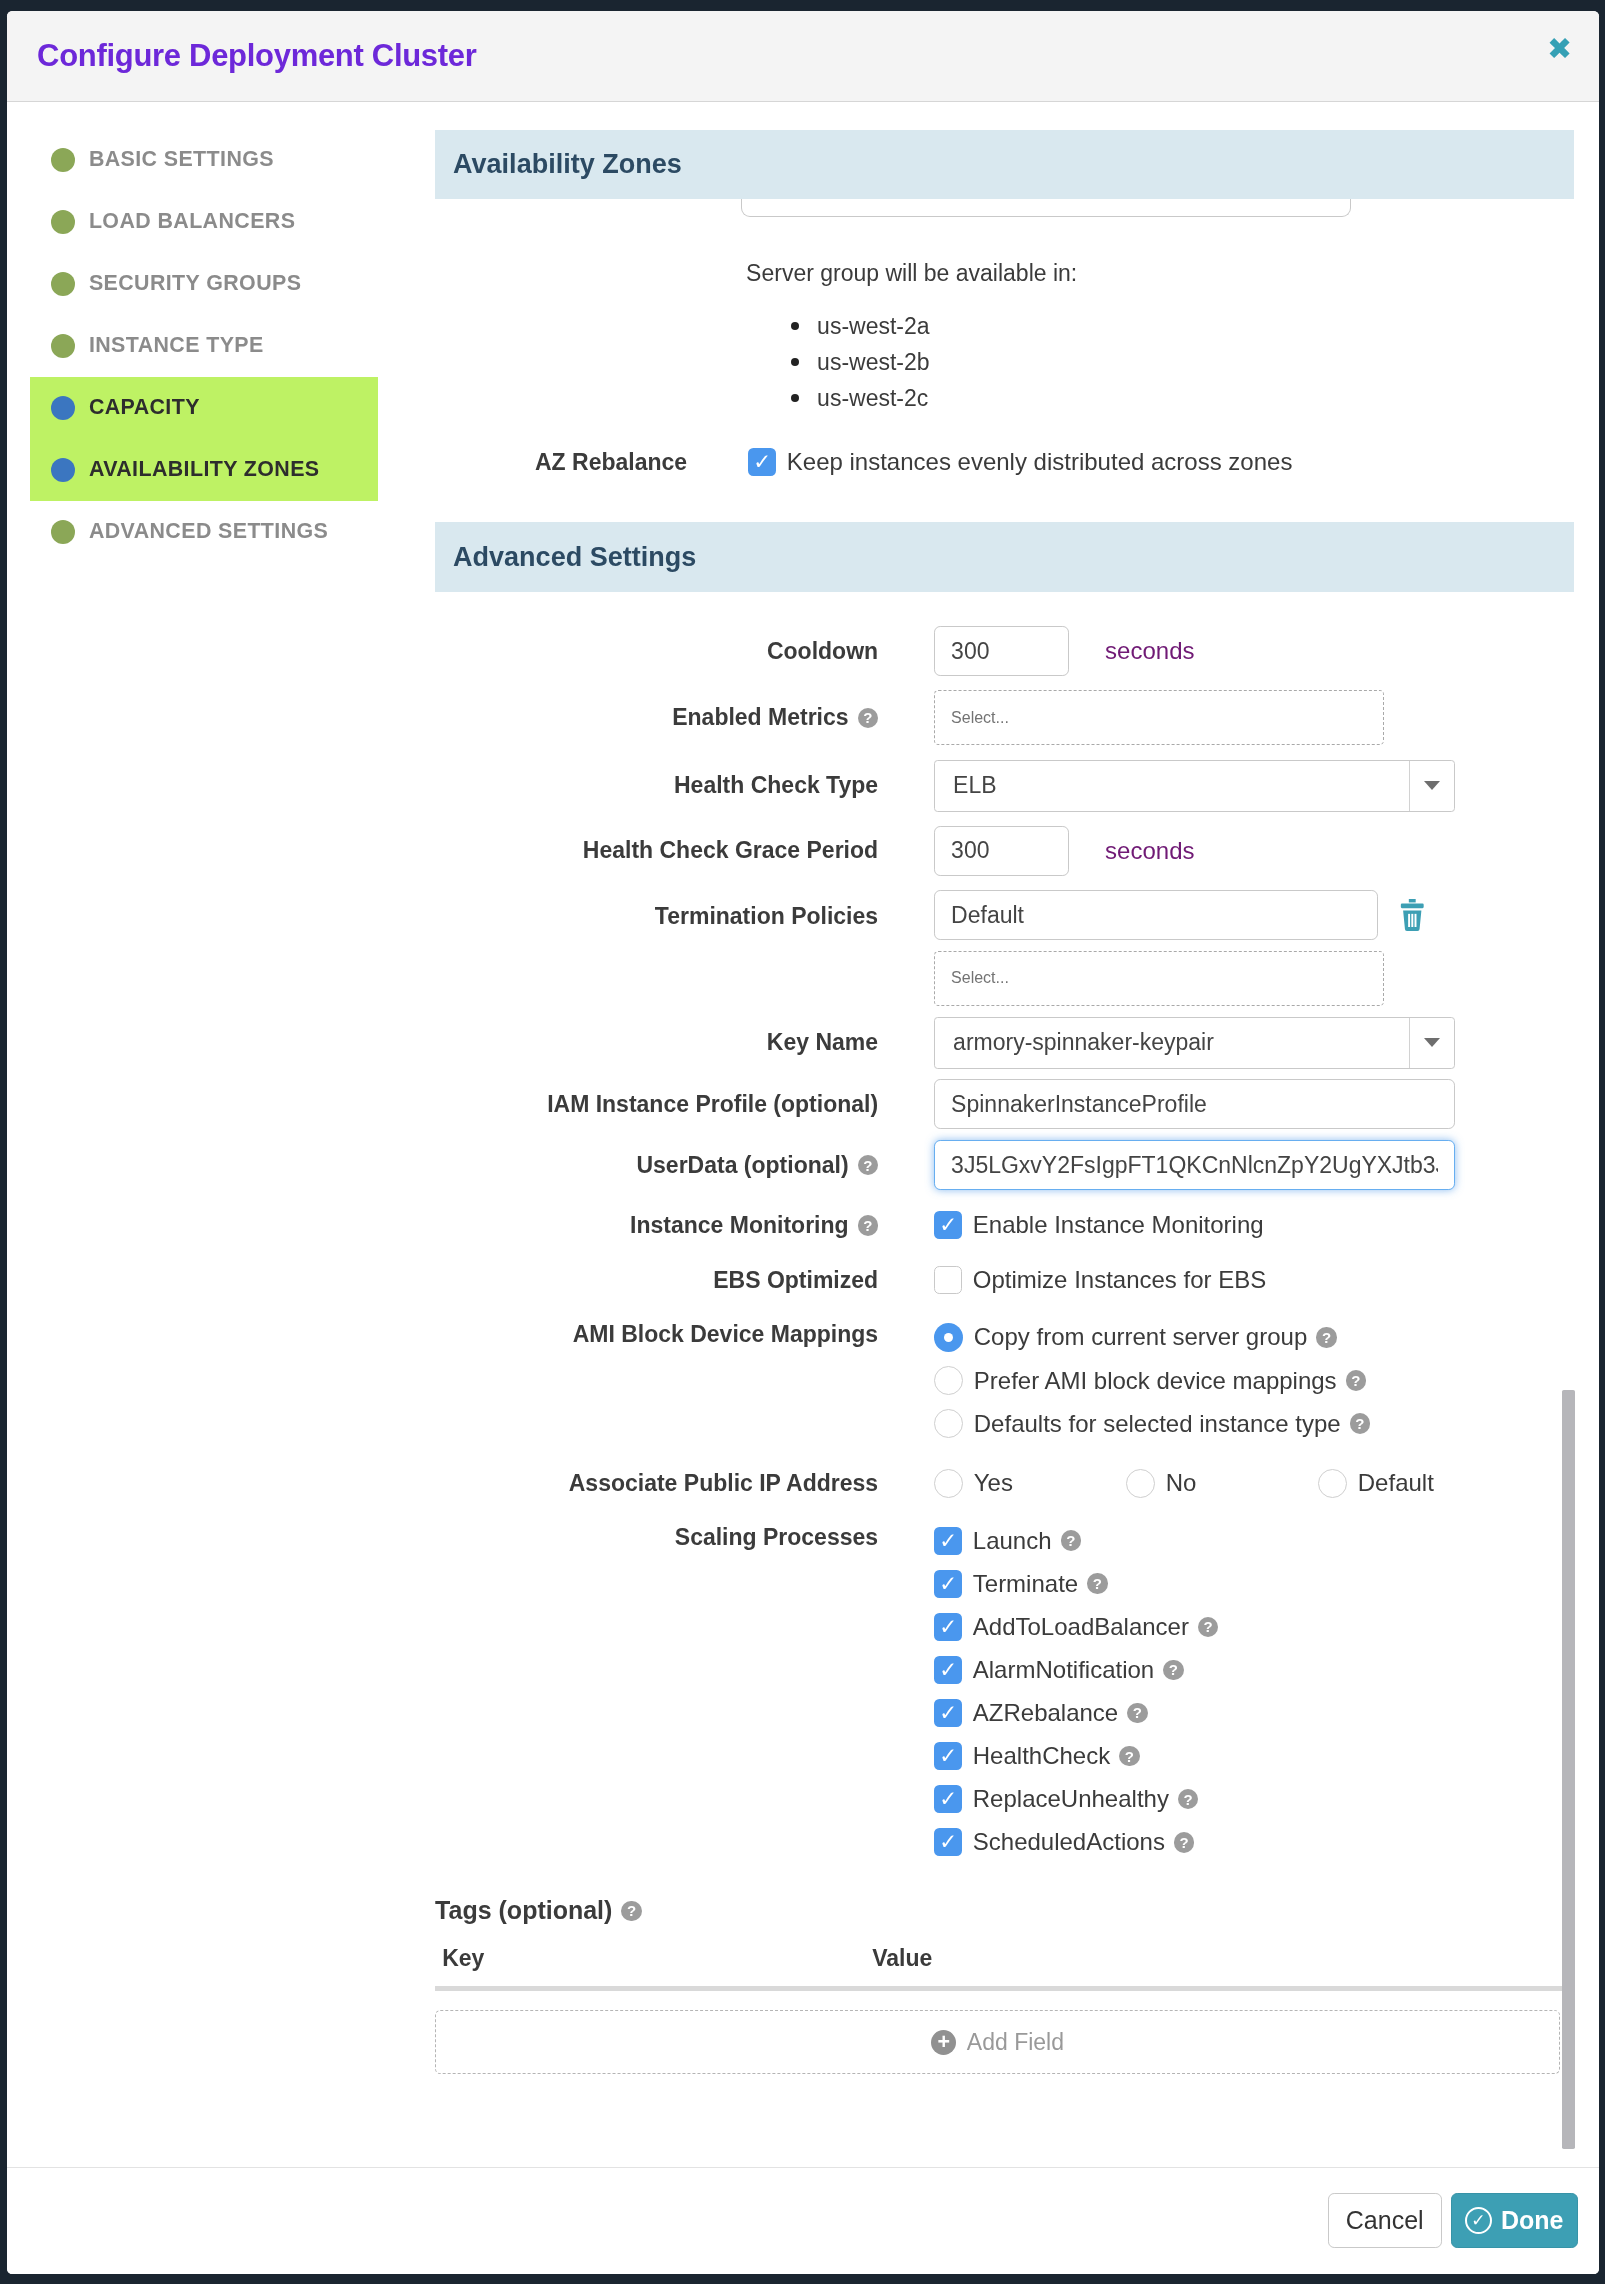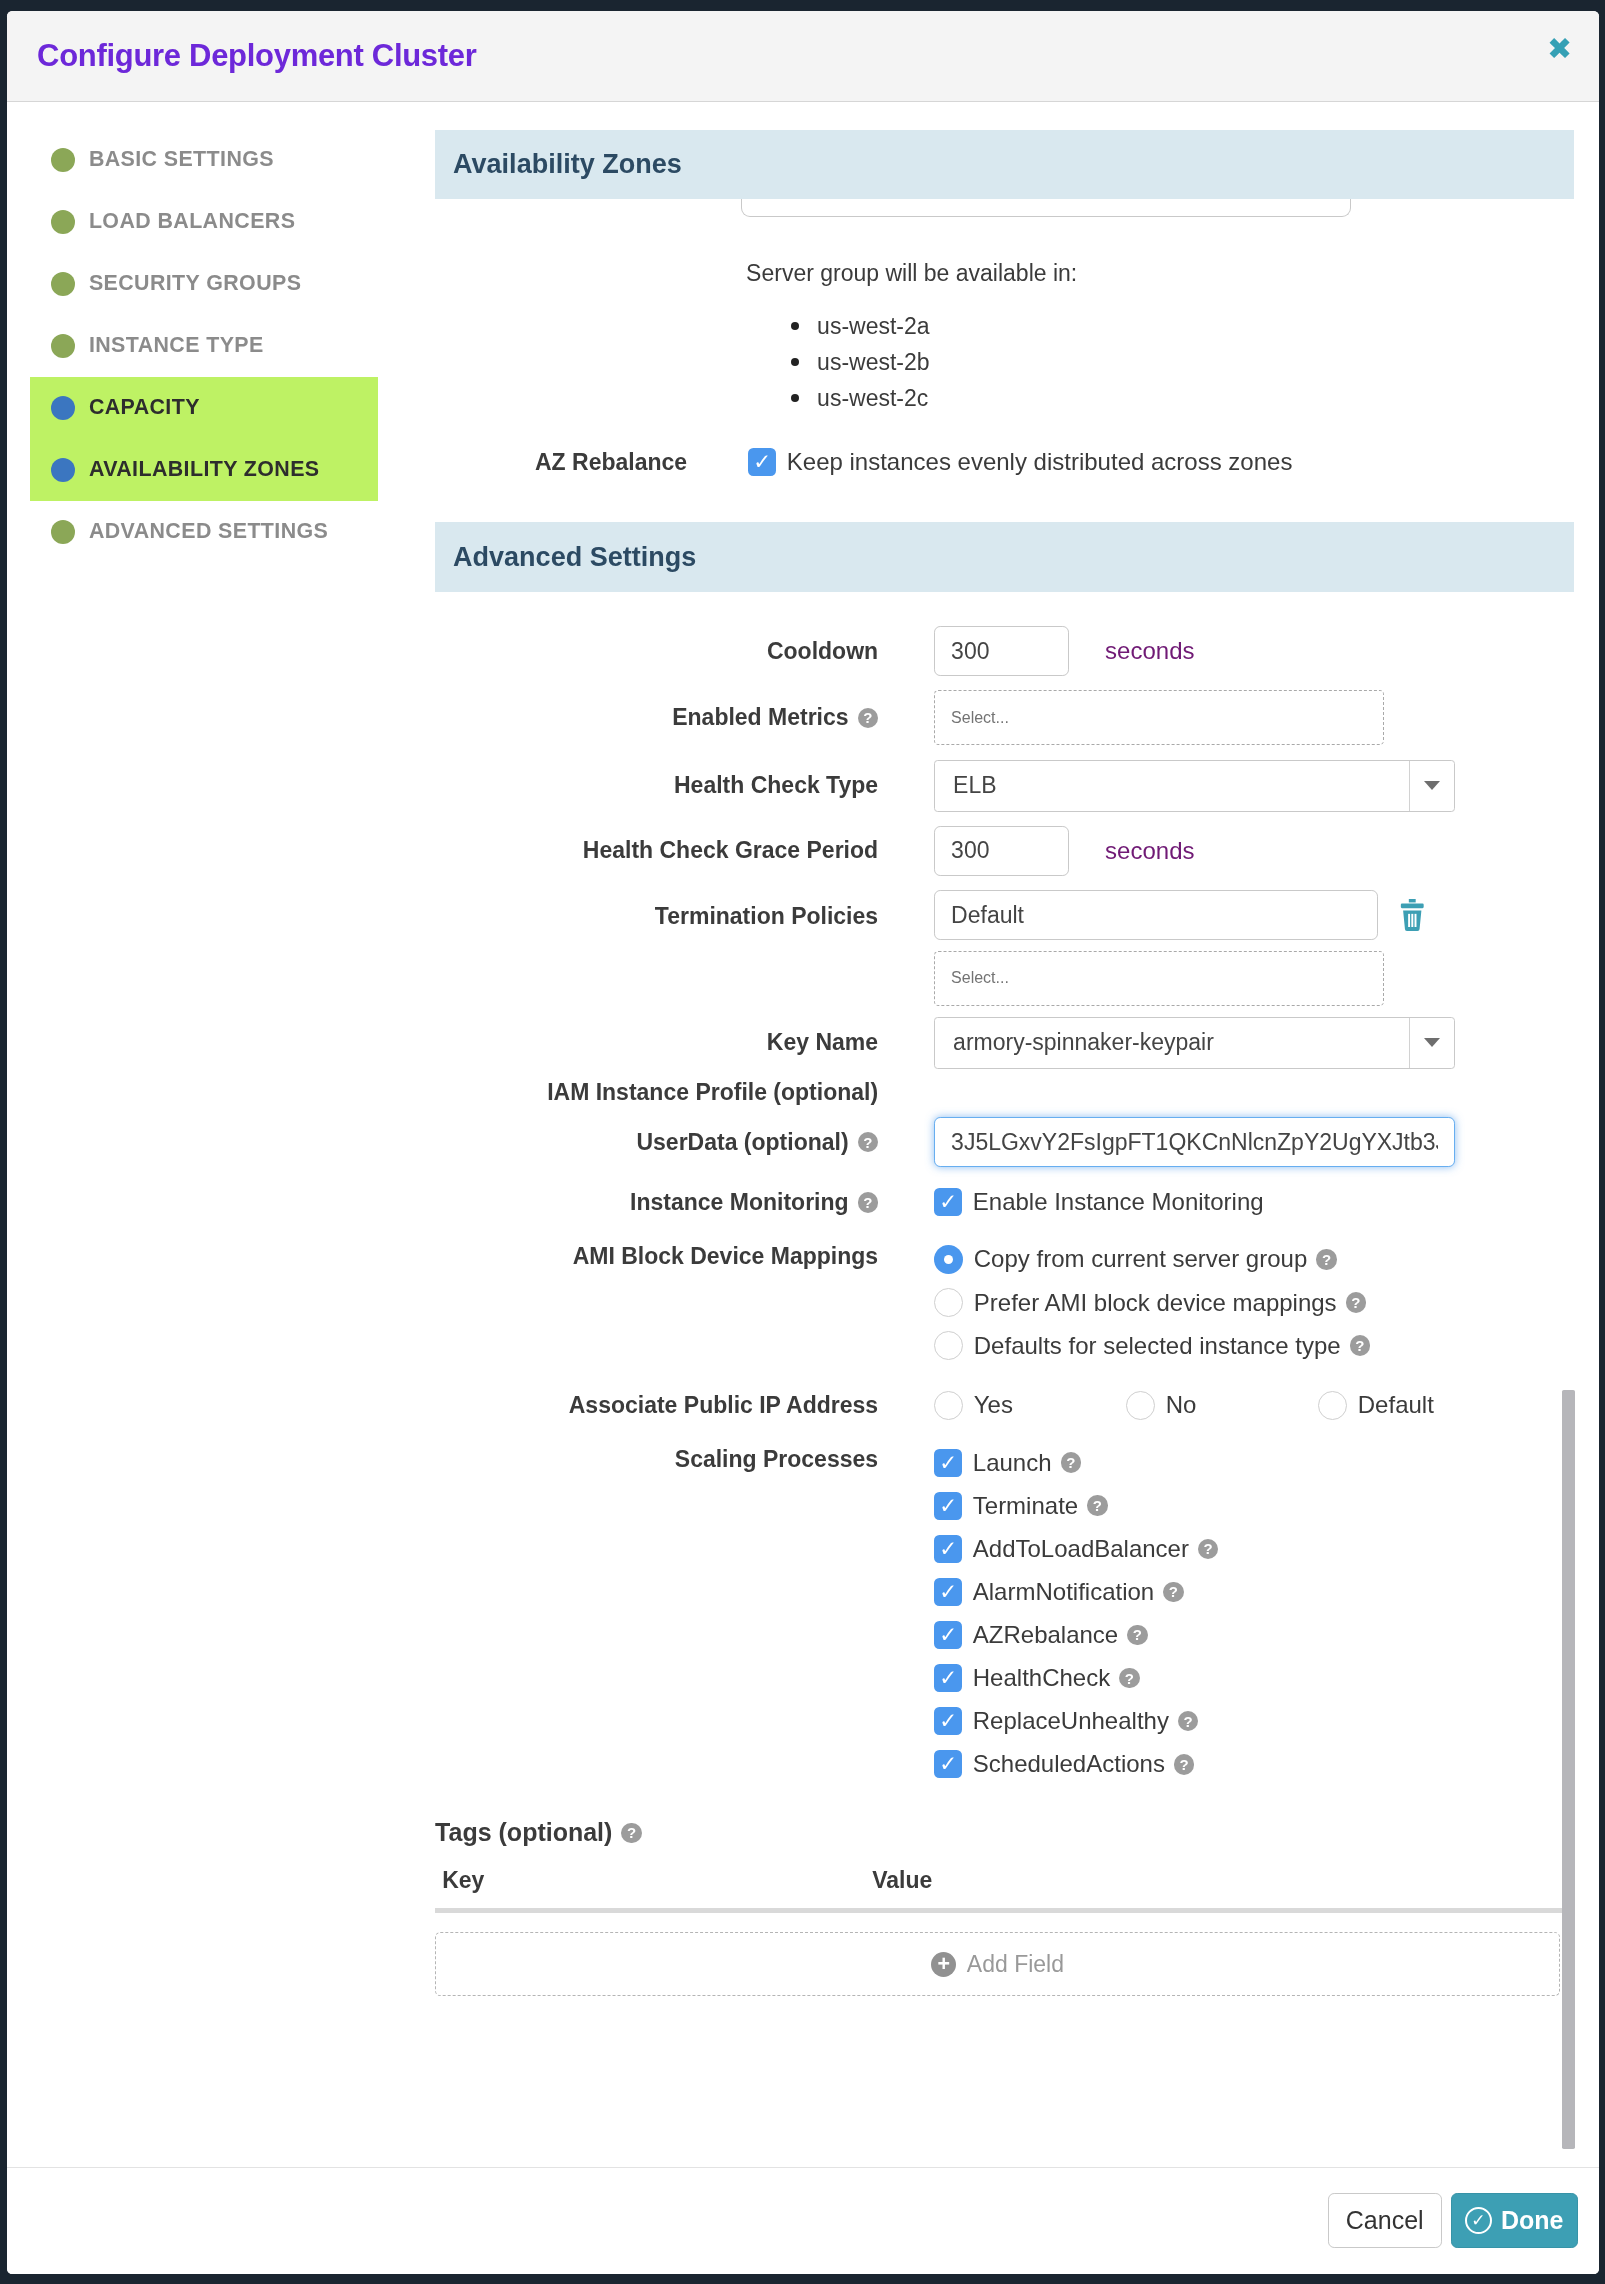--- a/index.html
+++ b/index.html
@@ -265,20 +265,23 @@
             <span class="select-arrow-seg">
                 <span class="tri"></span>
               </span>
           </span>
         </span>
       </div>
 
 
       <div class="form-row tight">
         <span class="f-label">IAM Instance Profile (optional)</span>
+        <span class="f-ctrl">
+          <input class="txt wide" value="SpinnakerInstanceProfile" style="">
+        </span>
       </div>
 
       <div class="form-row tight">
         <span class="f-label">
           <span>UserData (optional)</span>
           <span class="help">?</span>
         </span>
         <span class="f-ctrl">
           <input class="txt wide focused" value="3J5LGxvY2FsIgpFT1QKCnNlcnZpY2UgYXJtb3J5LXNwaW" style="">
         </span>
@@ -288,20 +291,27 @@
         <span class="f-label">
           <span>Instance Monitoring</span>
           <span class="help">?</span>
         </span>
         <span class="f-ctrl">
           <span class="cb on">✓</span>
           <span class="cb-text">Enable Instance Monitoring</span>
         </span>
       </div>
 
+      <div class="form-row" style="margin-top:27px;">
+        <span class="f-label">EBS Optimized</span>
+        <span class="f-ctrl">
+          <span class="cb off"></span>
+          <span class="cb-text">Optimize Instances for EBS</span>
+        </span>
+      </div>
 
       <div class="form-row top" style="margin-top:25px;">
         <span class="f-label opt-group-label">AMI Block Device Mappings</span>
         <span class="f-ctrl col">
           <span class="opt-row">
             <span class="radio on"></span>
             <span class="cb-text">Copy from current server group</span>
             <span class="help">?</span>
           </span>
           <span class="opt-row">

